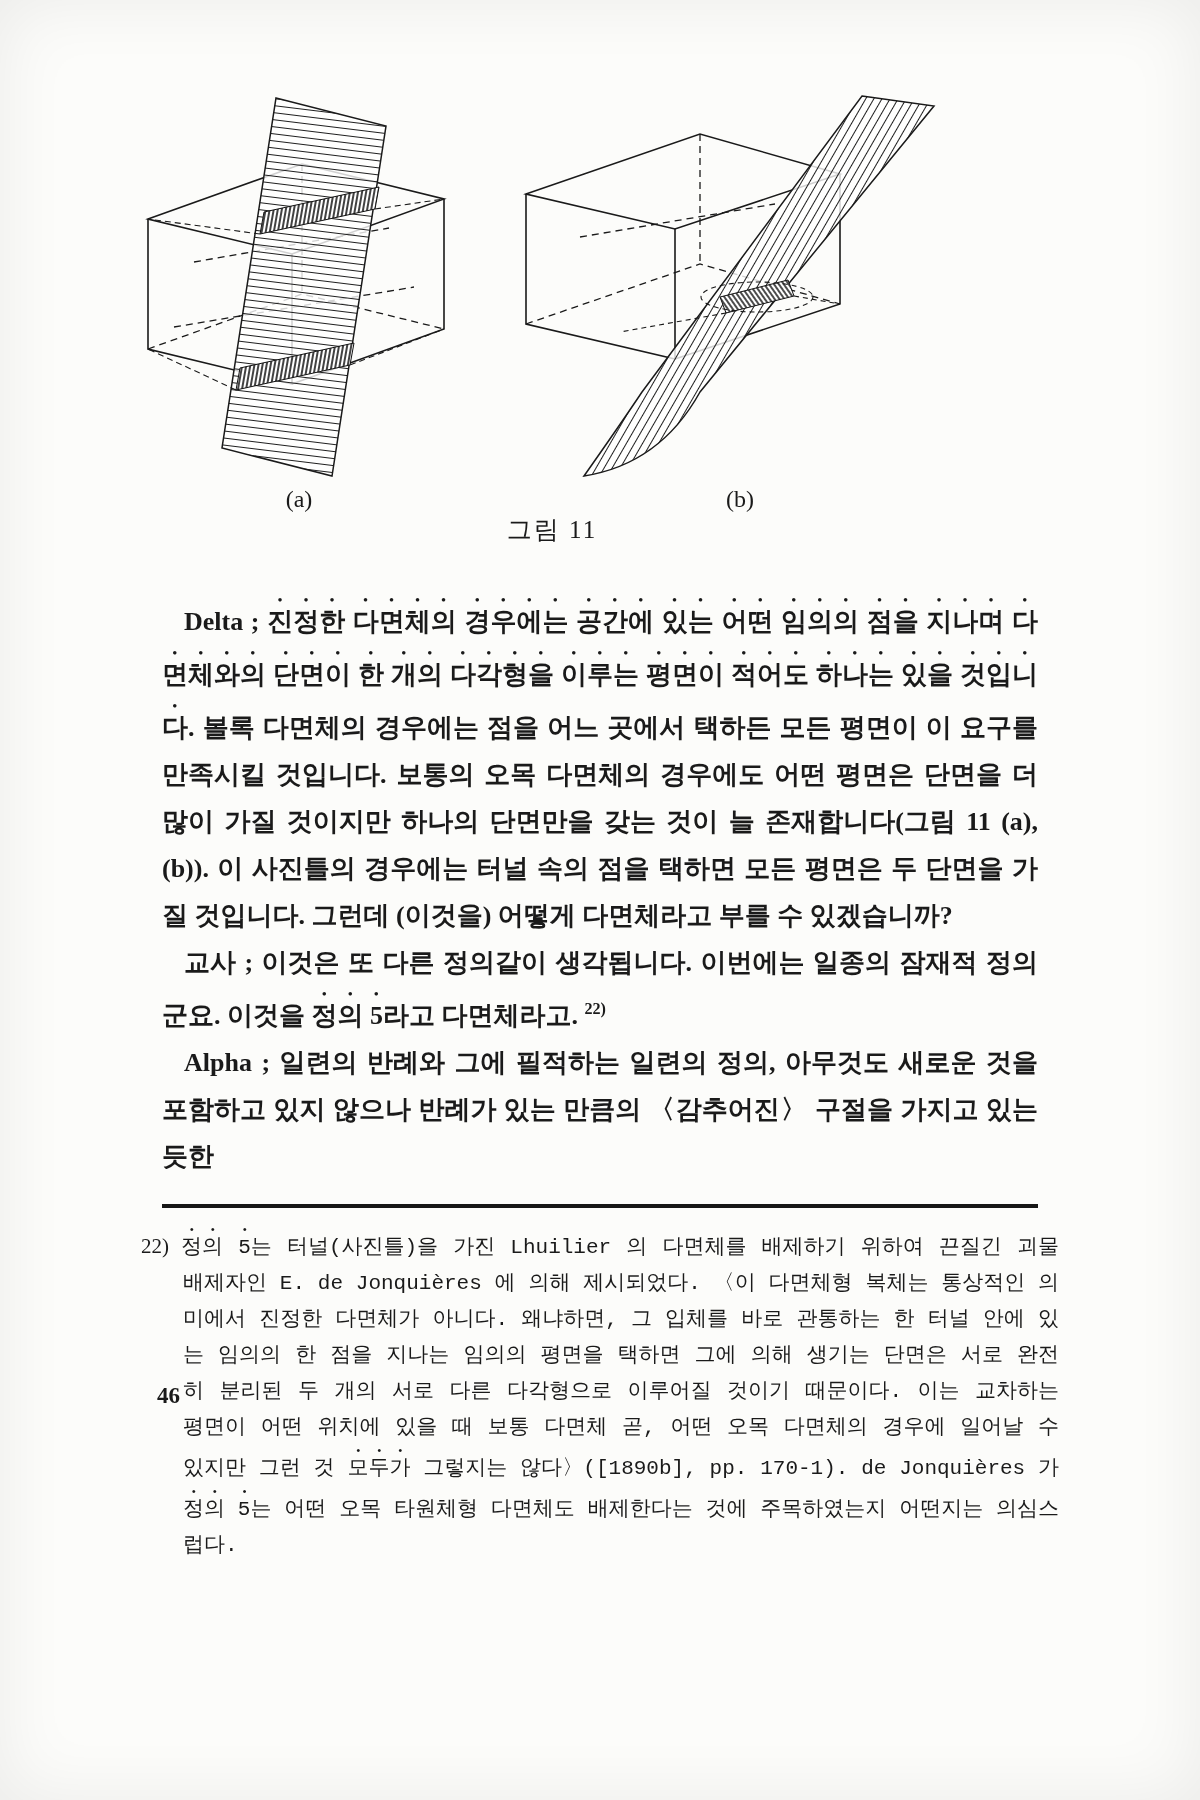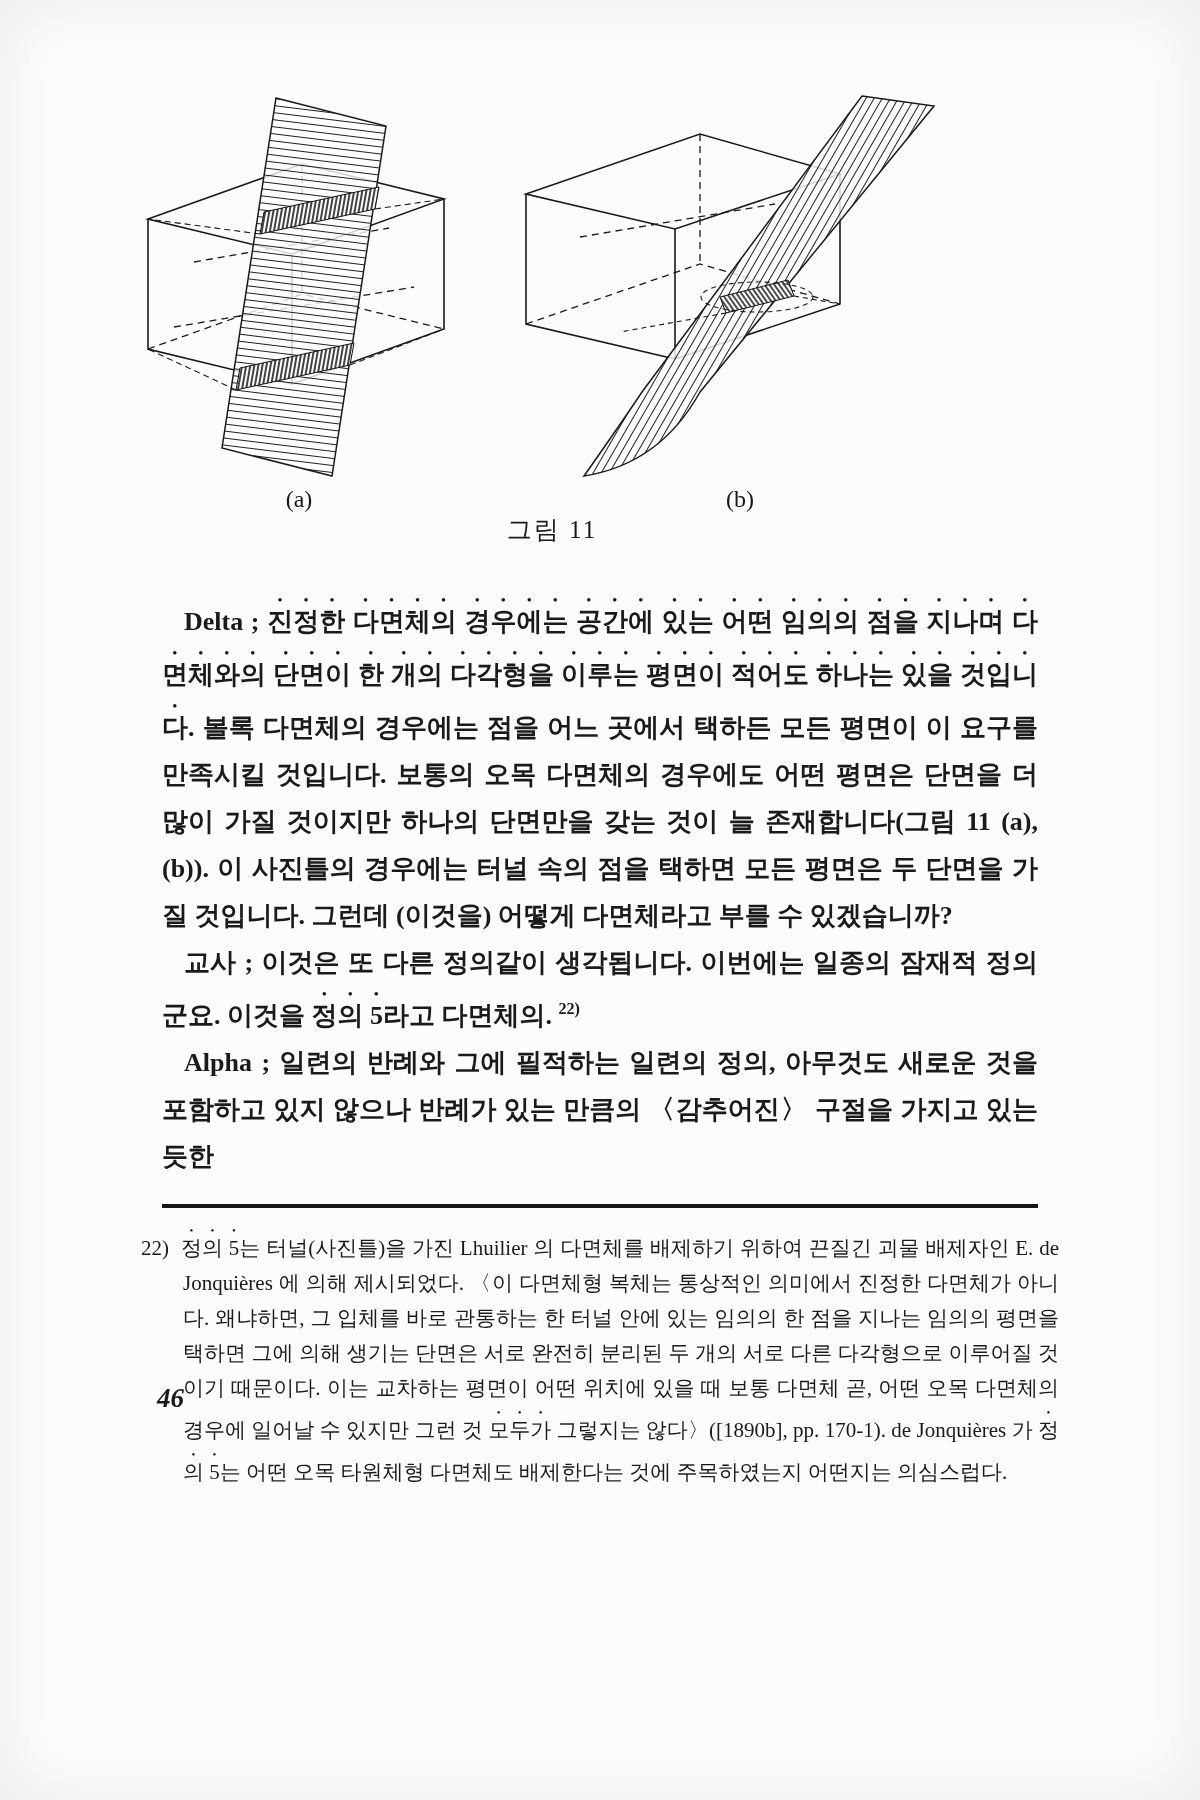--- a/index.html
+++ b/index.html
@@ -56,29 +56,28 @@
     width:876px;
     margin:16px auto 0;
     font-size:21px;
     line-height:35px;
     text-align:justify;
     padding-left:42px;
     text-indent:-42px;
     box-sizing:content-box;
     max-width:876px;
   }
-  .footnote-inner { display:inline; }
+  .footnote-inner { display:inline;font-family:Liberation Mono, monospace; }
   .fn-marker { padding-right:12px; }
 
   .page-number {
     position:absolute;
     left:157px; top:1383px;
-    font-size:27px;
+    font-size:23px;
     font-weight:bold;
-    font-style:italic;
   }
 </style>
 </head>
 <body>
 
 <div class="page">
 
   <div class="figure-block">
     <div class="figures-row">
 
@@ -160,21 +159,21 @@
         </svg>
         <div class="fig-label">(b)</div>
       </div>
 
     </div>
     <div class="fig-caption">그림 11</div>
   </div>
 
   <div class="body-text">
     <p class="dialogue"><span>Delta ; </span><span class="emph">진정한 다면체의 경우에는 공간에 있는 어떤 임의의 점을 지나며 다면체와의 단면이 한 개의 다각형을 이루는 평면이 적어도 하나는 있을 것입니다</span><span>. 볼록 다면체의 경우에는 점을 어느 곳에서 택하든 모든 평면이 이 요구를 만족시킬 것입니다. 보통의 오목 다면체의 경우에도 어떤 평면은 단면을 더 많이 가질 것이지만 하나의 단면만을 갖는 것이 늘 존재합니다(그림 11 (a), (b)). 이 사진틀의 경우에는 터널 속의 점을 택하면 모든 평면은 두 단면을 가질 것입니다. 그런데 (이것을) 어떻게 다면체라고 부를 수 있겠습니까?</span></p>
-    <p class="dialogue"><span>교사 ; 이것은 또 다른 정의같이 생각됩니다. 이번에는 일종의 잠재적 정의군요. 이것을 </span><span class="emph">정의 5</span><span>라고 다면체의. </span><sup>22)</sup></p>
+    <p class="dialogue"><span>교사 ; 이것은 또 다른 정의같이 생각됩니다. 이번에는 일종의 잠재적 정의군요. 이것을 </span><span class="emph">정의 5</span><span>라고 다면체라고. </span><sup>22)</sup></p>
     <p class="dialogue"><span>Alpha ; 일련의 반례와 그에 필적하는 일련의 정의, 아무것도 새로운 것을 포함하고 있지 않으나 반례가 있는 만큼의 〈감추어진〉 구절을 가지고 있는 듯한</span></p>
   </div>
 
   <div class="footnote-rule"></div>
   <div class="footnote">
     <span class="fn-marker">22)</span><span class="footnote-inner"><span class="emph">정의 5</span><span>는 터널(사진틀)을 가진 Lhuilier 의 다면체를 배제하기 위하여 끈질긴 괴물 배제자인 E. de Jonquières 에 의해 제시되었다. 〈이 다면체형 복체는 통상적인 의미에서 진정한 다면체가 아니다. 왜냐하면, 그 입체를 바로 관통하는 한 터널 안에 있는 임의의 한 점을 지나는 임의의 평면을 택하면 그에 의해 생기는 단면은 서로 완전히 분리된 두 개의 서로 다른 다각형으로 이루어질 것이기 때문이다. 이는 교차하는 평면이 어떤 위치에 있을 때 보통 다면체 곧, 어떤 오목 다면체의 경우에 일어날 수 있지만 그런 것 </span><span class="emph">모두가</span><span> 그렇지는 않다〉([1890b], pp. 170-1). de Jonquières 가 </span><span class="emph">정의 5</span><span>는 어떤 오목 타원체형 다면체도 배제한다는 것에 주목하였는지 어떤지는 의심스럽다.</span></span>
   </div>
 
   <div class="page-number">46</div>
 

